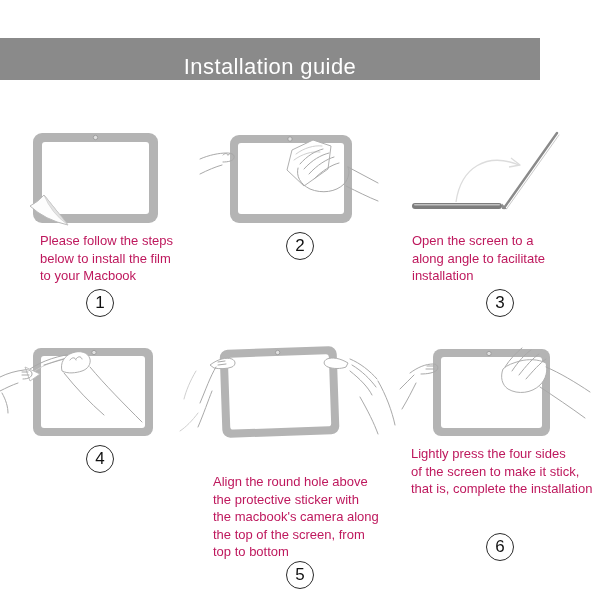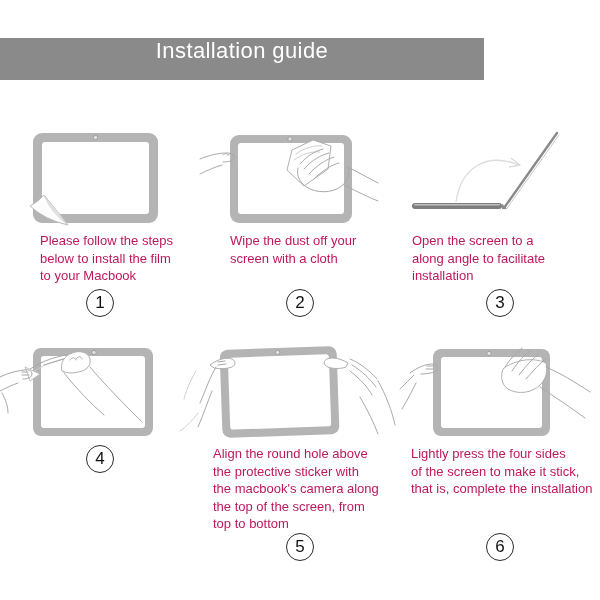--- a/index.html
+++ b/index.html
@@ -1,36 +1,36 @@
 <!DOCTYPE html>
 <html><head>
 <meta charset="utf-8">
 <style>
   html,body{margin:0;padding:0;background:#ffffff;}
   .page{position:relative;width:600px;height:600px;background:#ffffff;overflow:hidden;
         font-family:"Liberation Sans",sans-serif;}
-  .header{position:absolute;top:38px;left:0;width:484px;height:42px;background:#8a8a8a;
-          display:flex;align-items:flex-start;justify-content:center;}
+  .header{position:absolute;top:38px;left:0;width:540px;height:42px;background:#8a8a8a;
+          display:flex;align-items:flex-end;justify-content:center;}
   .header .title{color:#ffffff;font-size:22px;letter-spacing:0.4px;}
   .row{position:absolute;left:0;width:600px;display:flex;}
   .row1{top:112px;}
   .row2{top:333px;}
   .step{width:200px;display:flex;flex-direction:column;}
   .illus{position:relative;}
   .row1 .illus{height:120px;}
   .row2 .illus{height:112px;}
   .illus svg{display:block;overflow:visible;}
   .desc{font-size:13px;line-height:17.5px;color:#be185d;white-space:pre;overflow:visible;}
   .row1 .desc{height:57px;}
   .row2 .desc{height:88px;}
   .d1{padding-left:40px;}
   .d2{padding-left:30px;}
   .d3{padding-left:12px;}
   .d4{padding-left:32px;}
-  .d5{padding-left:13px;}
+  .d5{padding-left:13px;margin-top:28px;}
   .d6{padding-left:11px;}
   .num-wrap{display:flex;justify-content:center;}
   .num{width:26px;height:26px;border:1.5px solid #2b2b2b;border-radius:50%;
        display:flex;align-items:center;justify-content:center;
        font-size:17px;color:#111111;background:#ffffff;}
   .frame{fill:#b4b4b4;}
   .inner{fill:#ffffff;}
   .ln{fill:none;stroke:#a9a9a9;stroke-width:1;stroke-linecap:round;stroke-linejoin:round;}
   .lnlight{fill:none;stroke:#c9c9c9;stroke-width:0.9;stroke-linecap:round;}
   .whitefill{fill:#ffffff;stroke:#b0b0b0;stroke-width:1;stroke-linejoin:round;}
@@ -81,22 +81,20 @@
           <path class="ln" d="M114,67 C122,59 131,53 139,51"></path>
           <path class="ln" d="M98,56 C96,64 100,72 110,77 C122,82 136,80 144,72 C149,66 150,60 148,55"></path>
           <path class="ln" d="M148,55 C158,60 168,66 178,71"></path>
           <path class="ln" d="M146,74 C158,80 168,85 178,89"></path>
 
           <path class="ln" d="M0,47 C9,43 19,41 27,41 C32,41 35,43 34,46 C33,49 28,50 23,50"></path>
           <path class="ln" d="M0,62 C8,58 15,55 22,53"></path>
           <path class="ln" d="M23,43 C25,41 27,41 28,43 M28,43 C30,41 32,41 33,43"></path>
         </svg>
       </div>
-      <div class="desc d2">Wipe the dust off your
-screen with a cloth</div>
       <div class="num-wrap">
         <span class="num">2</span>
       </div>
     </div>
 
     <div class="step">
       <div class="illus">
         <svg width="200" height="120" viewBox="0 0 200 120">
 
           <path d="M56,90 C61,55 87,40 119,53" fill="none" stroke="#dcdcdc" stroke-width="1.3"></path>

